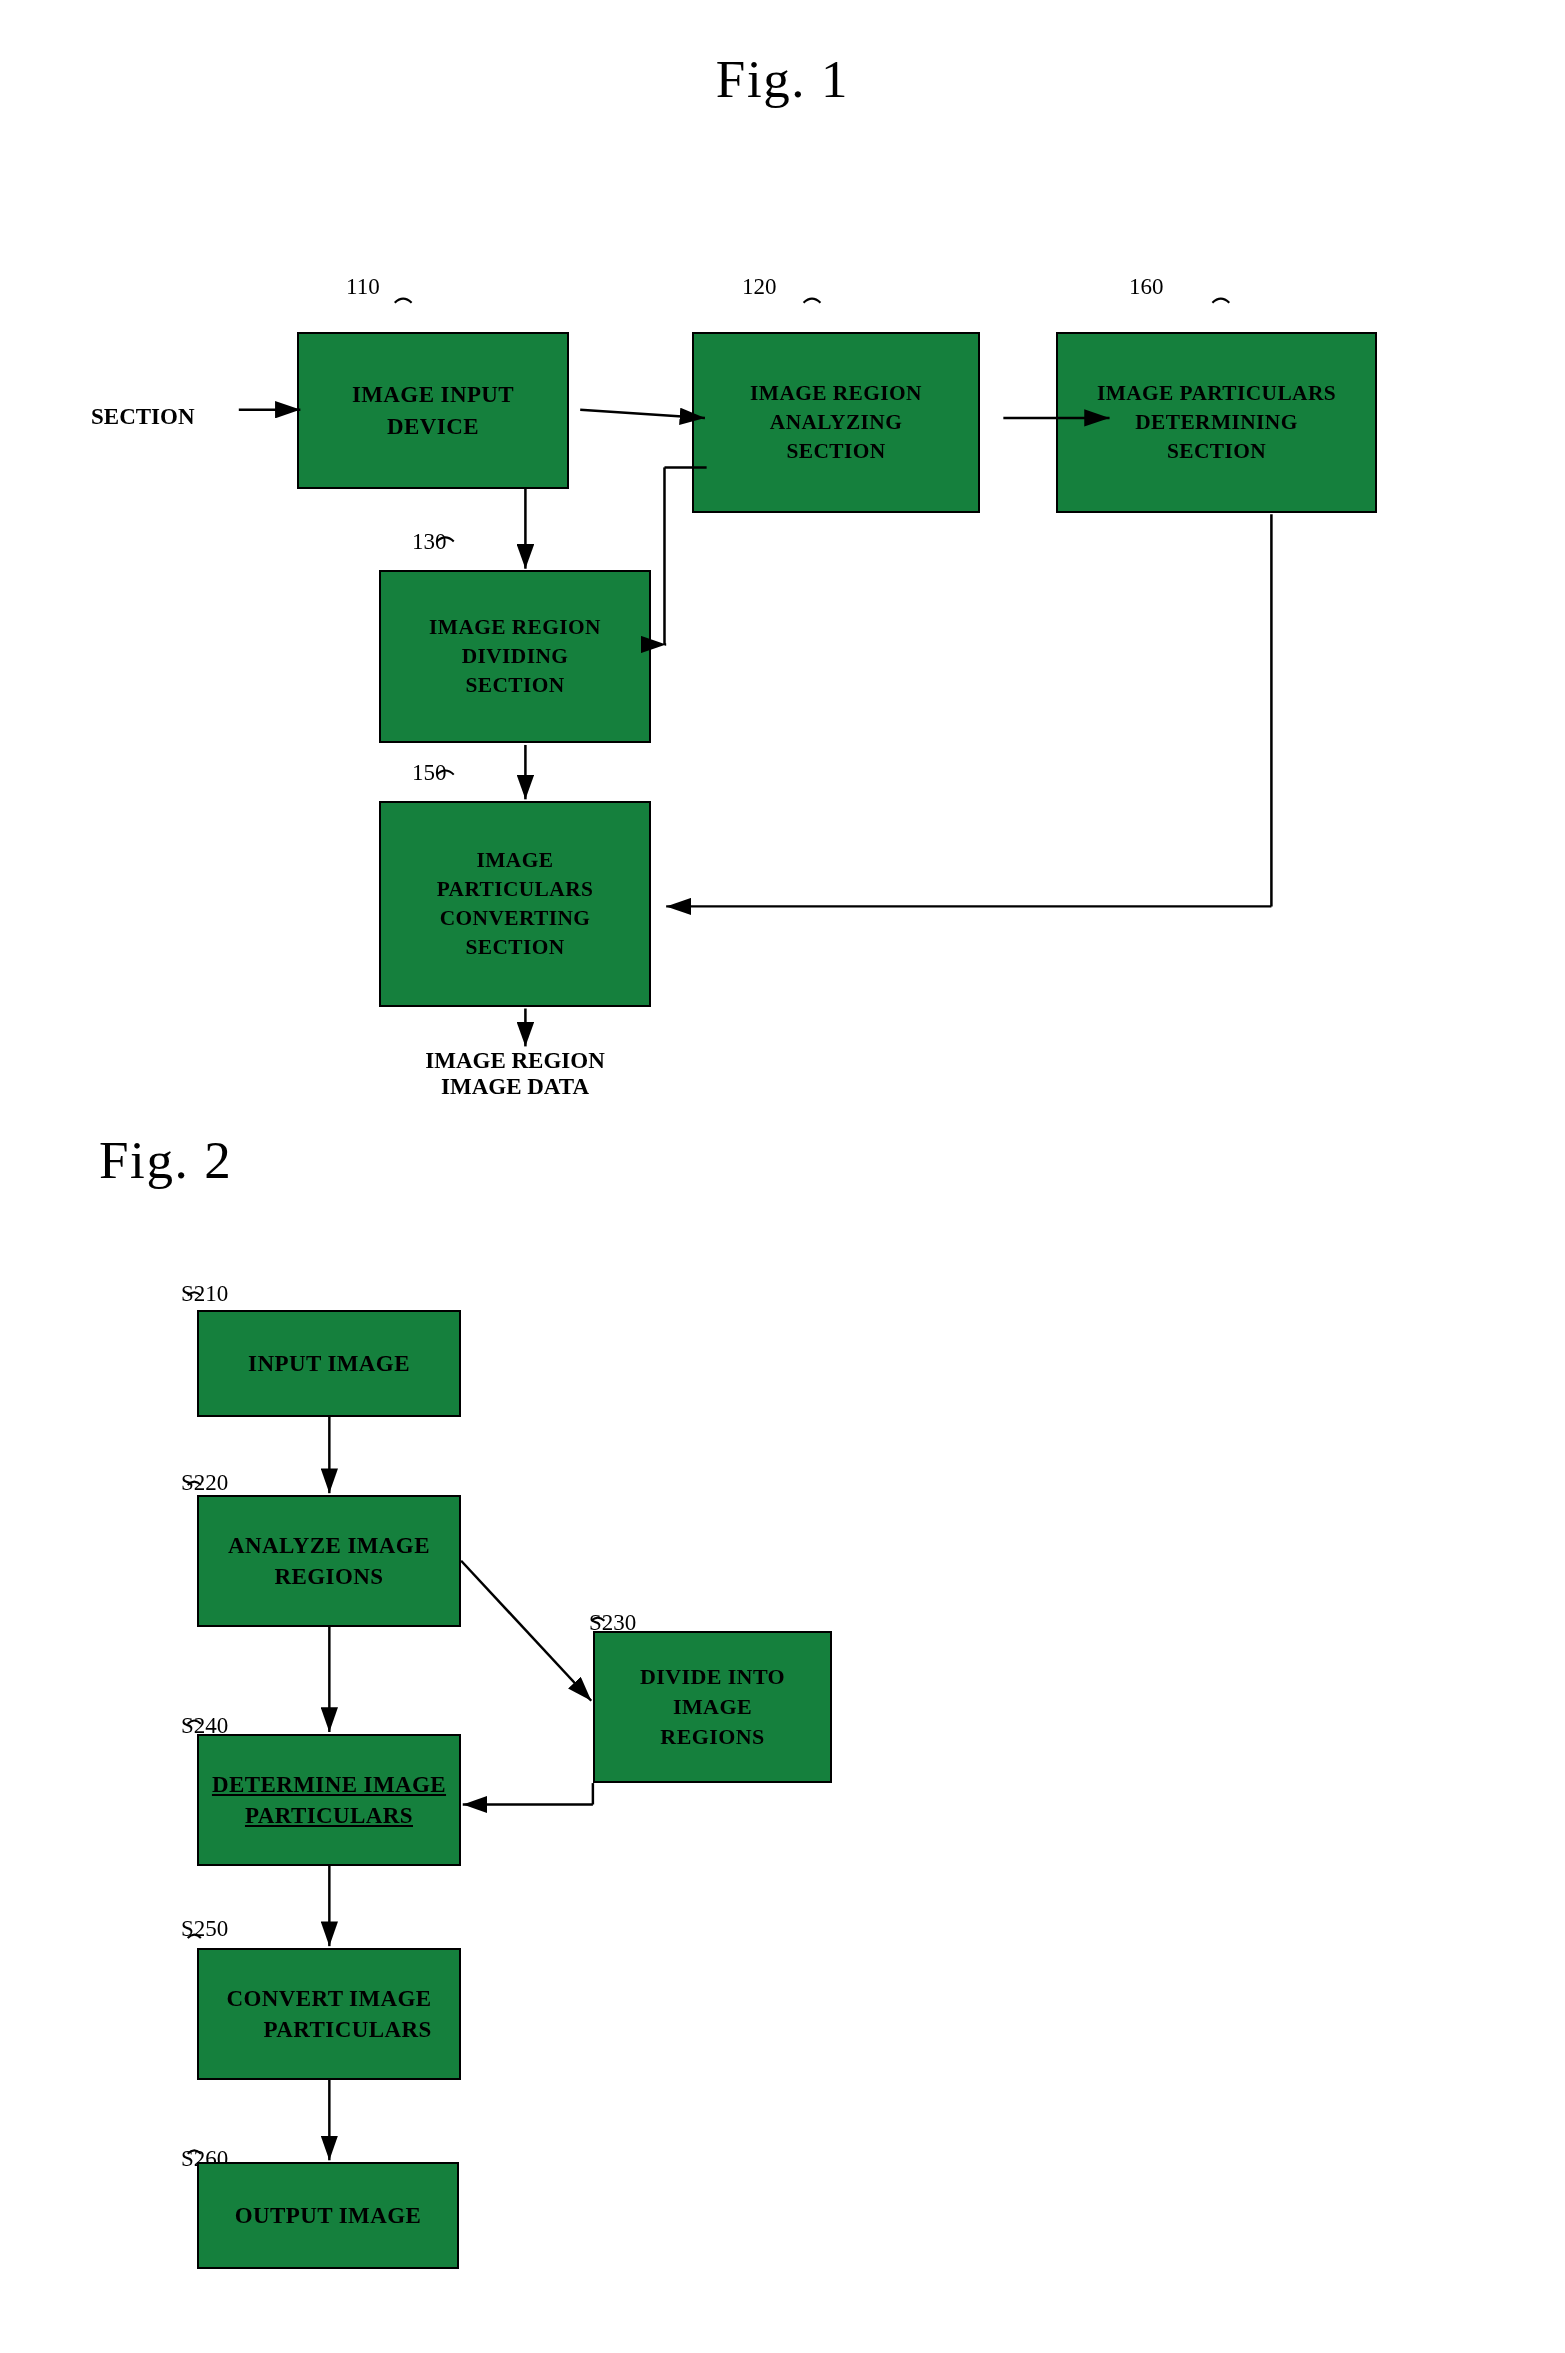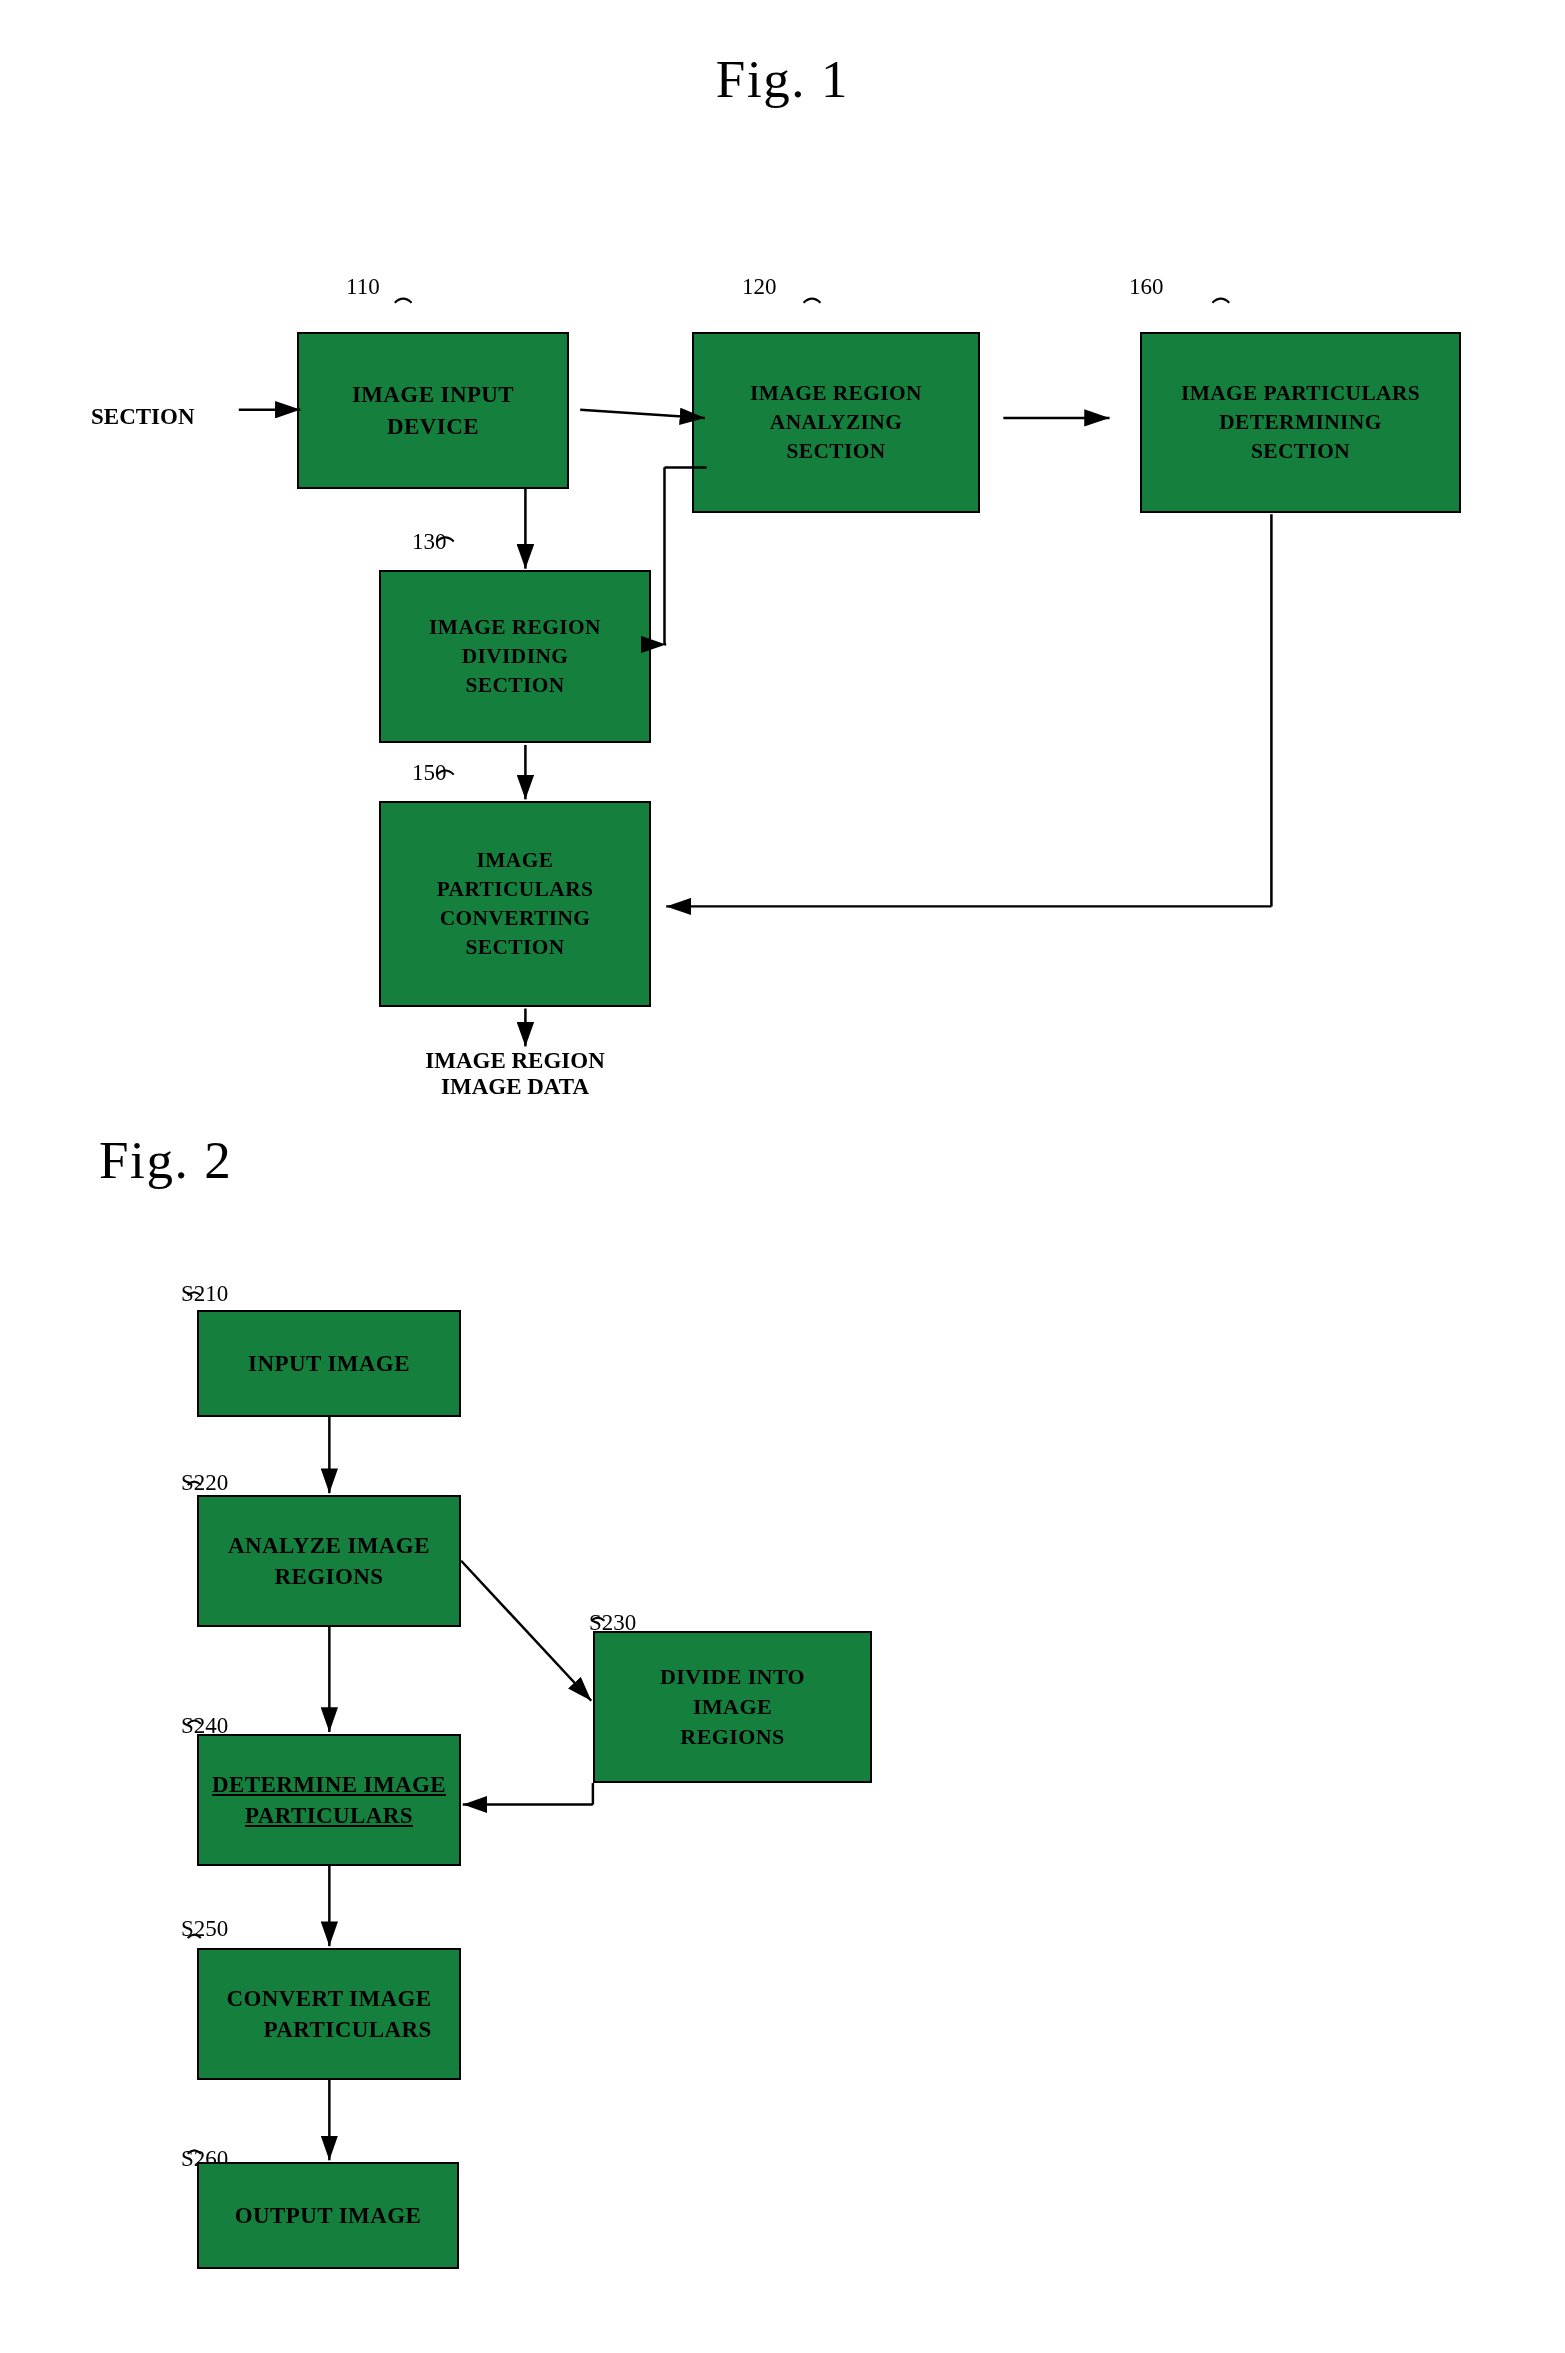--- a/index.html
+++ b/index.html
@@ -103,21 +103,21 @@
     <div class="ref-label" style="left:1063px; top:99px;">160</div>
     <div class="ref-label" style="left:346px; top:354px;">130</div>
     <div class="ref-label" style="left:346px; top:585px;">150</div>
 
     <div class="original-label" style="left:25px; top:229px;">SECTION</div>
 
     <div class="box" style="left:231px; top:157px; width:272px; height:157px; font-size:23px;">IMAGE INPUT<br>DEVICE</div>
 
     <div class="box" style="left:626px; top:157px; width:288px; height:181px; font-size:21.4px;">IMAGE REGION<br>ANALYZING<br>SECTION</div>
 
-    <div class="box" style="left:1074px; top:157px; width:321px; height:181px; font-size:21.4px;">IMAGE PARTICULARS<br>DETERMINING<br>SECTION</div>
+    <div class="box" style="left:990px; top:157px; width:321px; height:181px; font-size:21.4px;">IMAGE PARTICULARS<br>DETERMINING<br>SECTION</div>
 
     <div class="box" style="left:313px; top:395px; width:272px; height:173px; font-size:21.4px;">IMAGE REGION<br>DIVIDING<br>SECTION</div>
 
     <div class="box" style="left:313px; top:626px; width:272px; height:206px; font-size:21.4px;">IMAGE<br>PARTICULARS<br>CONVERTING<br>SECTION</div>
 
     <div style="position:absolute; left:313px; top:873px; font-size:23px; font-weight:bold; text-align:center; width:272px;">IMAGE REGION<br>IMAGE DATA</div>
 
     <svg class="arrows-svg" viewBox="0 0 1700 1100" preserveAspectRatio="none">
 
       <defs>
@@ -169,21 +169,21 @@
     <div class="ref-label" style="left:66px; top:214px;">S220</div>
     <div class="ref-label" style="left:66px; top:457px;">S240</div>
     <div class="ref-label" style="left:474px; top:354px;">S230</div>
     <div class="ref-label" style="left:66px; top:660px;">S250</div>
     <div class="ref-label" style="left:66px; top:890px;">S260</div>
 
     <div class="box" style="left:82px; top:54px; width:264px; height:107px; font-size:23px;">INPUT IMAGE</div>
 
     <div class="box" style="left:82px; top:239px; width:264px; height:132px; font-size:23px;">ANALYZE IMAGE<br>REGIONS</div>
 
-    <div class="box" style="left:478px; top:375px; width:279px; height:152px; font-size:22px;">DIVIDE INTO<br>IMAGE<br>REGIONS</div>
+    <div class="box" style="left:478px; top:375px; width:239px; height:152px; font-size:22px;">DIVIDE INTO<br>IMAGE<br>REGIONS</div>
 
     <div class="box" style="left:82px; top:478px; width:264px; height:132px; font-size:23px;text-decoration:underline;">DETERMINE IMAGE<br>PARTICULARS</div>
 
     <div class="box" style="left:82px; top:692px; width:264px; height:132px; font-size:23px;text-align:right;">CONVERT IMAGE<br>PARTICULARS</div>
 
     <div class="box" style="left:82px; top:906px; width:262px; height:107px; font-size:23px;">OUTPUT IMAGE</div>
 
     <svg style="position:absolute;top:0;left:0;width:824px;height:1153px;pointer-events:none;" viewBox="0 0 1000 1400">
       <defs>
         <marker id="arr2" markerWidth="10" markerHeight="7" refX="10" refY="3.5" orient="auto">

